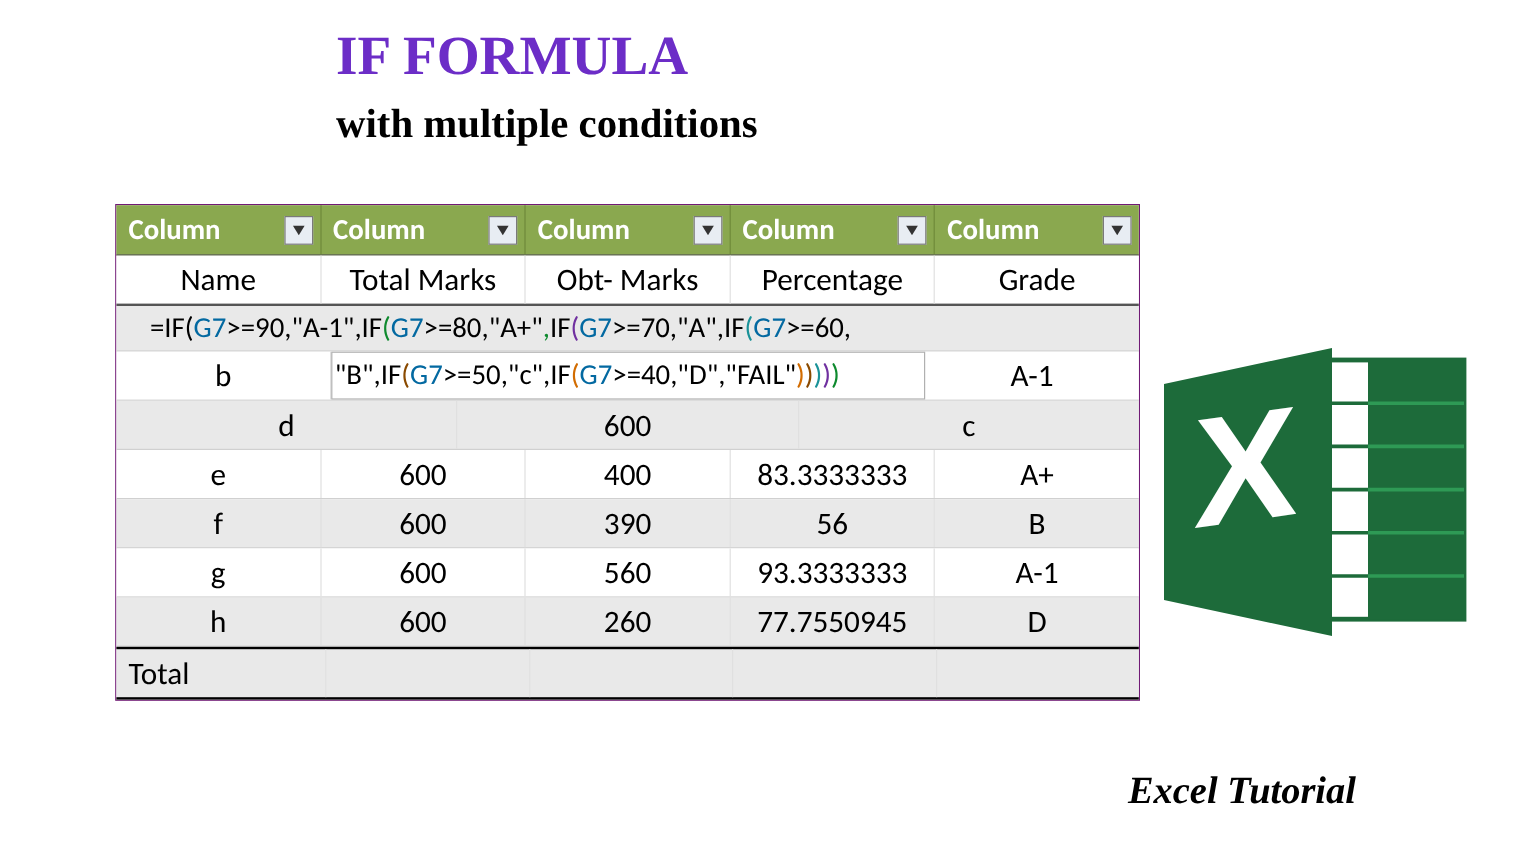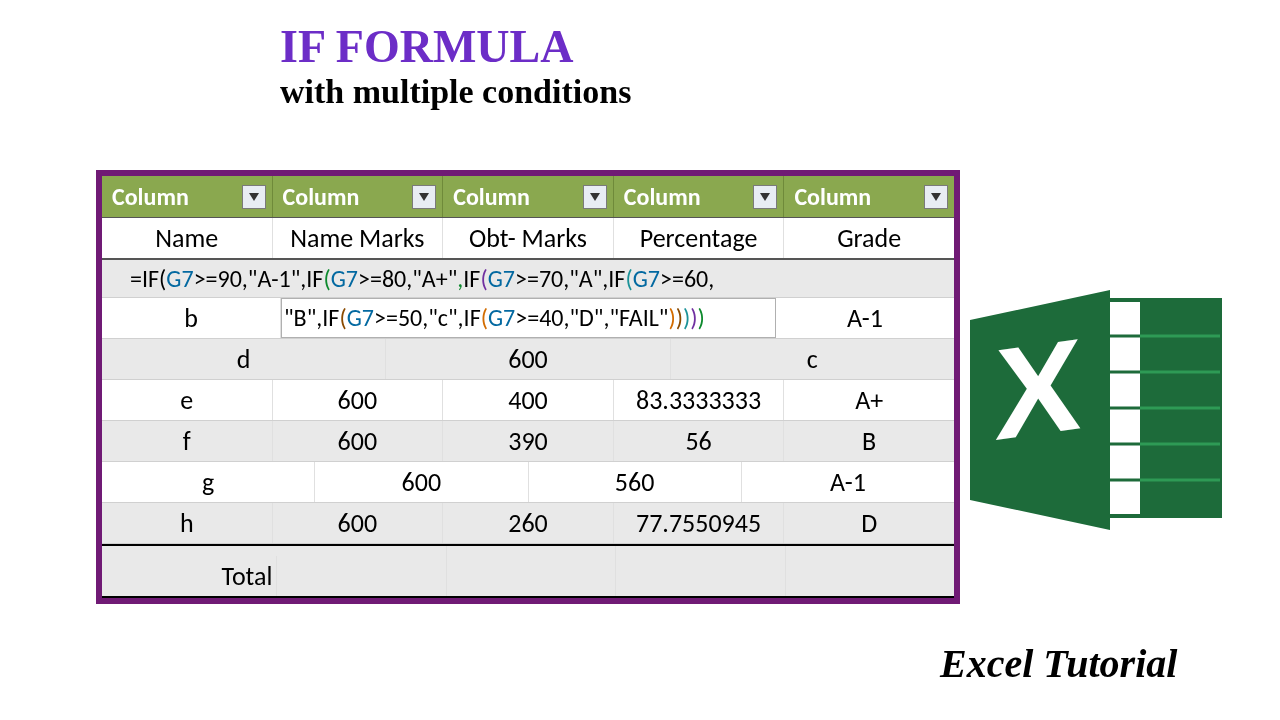--- a/index.html
+++ b/index.html
@@ -16,34 +16,34 @@
     position: absolute;
     left: 280px;
     top: 20px;
     width: 820px;
   }
   .title-line1 {
     font-size: 46px;
     font-weight: 700;
     color: #6c2dc7;
     font-family: Georgia, "Times New Roman", serif;
-    margin-bottom: 0;
+    margin-bottom: 12px;
   }
   .title-line2 {
     font-size: 34px;
     font-weight: 700;
     color: #000000;
     font-family: Georgia, "Times New Roman", serif;
   }
   .table-wrap {
     position: absolute;
     left: 96px;
     top: 170px;
     width: 852px;
-    border: 6px solid #701a75;
+    border: 1px solid #701a75;
     background: #fff;
   }
   .header-row {
     display: flex;
     background: #8aa84f;
     color: #fff;
     font-size: 24px;
     font-weight: 600;
     border-bottom: 1px solid #555;
   }
@@ -71,20 +71,21 @@
   .sub-header-row, .data-row, .total-row {
     display: flex;
     font-size: 26px;
     color: #000;
     border-bottom: 1px solid #d0d0d0;
   }
   .sub-header-row {
     background: #fff;
     font-weight: 400;
     border-bottom: 2px solid #555;
+    justify-content: center;
   }
   .cell {
     flex: 1 1 0;
     text-align: center;
     padding: 4px 4px;
     border-right: 1px solid #e0e0e0;
     box-sizing: border-box;
   }
   .cell:last-child { border-right: none; }
   .data-row.band { background: #e9e9e9; }
@@ -126,21 +127,21 @@
     text-align: center;
     padding: 4px;
     font-size: 26px;
   }
   .total-row {
     background: #e9e9e9;
     font-weight: 400;
     border-top: 2px solid #000;
     border-bottom: 2px solid #000;
   }
-  .total-row .cell:first-child { text-align: right; padding-left: 10px; margin-top: 10px; }
+  .total-row .cell:first-child { text-align: left; padding-left: 10px; }
   .cell-name { text-align: center; }
   
   .f-black  { color: #000; }
   .f-blue   { color: #0369a1; }
   .f-green  { color: #0e8a2e; }
   .f-purple { color: #7030a0; }
   .f-teal   { color: #1a9298; }
   .f-orange { color: #d26c00; }
   .f-brown  { color: #8a4a00; }
 
@@ -149,21 +150,21 @@
     position: absolute;
     left: 960px;
     top: 280px;
     width: 270px;
     height: 260px;
   }
   .footer-label {
     position: absolute;
     left: 940px;
     top: 640px;
-    font-size: 40px;
+    font-size: 32px;
     font-weight: 700;
     font-style: italic;
     color: #000;
     font-family: Georgia, "Times New Roman", serif;
   }
 </style>
 </head>
 <body>
 
 <div class="title-block">
@@ -211,21 +212,21 @@
       <span class="filter-btn">
         <svg viewBox="0 0 10 8">
             <polygon points="0,0 10,0 5,8" fill="#333"></polygon>
           </svg>
       </span>
     </div>
   </div>
 
   <div class="sub-header-row">
     <div class="cell">Name</div>
-    <div class="cell">Name Marks</div>
+    <div class="cell">Total Marks</div>
     <div class="cell">Obt- Marks</div>
     <div class="cell">Percentage</div>
     <div class="cell">Grade</div>
   </div>
 
   <div class="formula-row" id="formula-line1"><span class="f-black">=</span><span class="f-black">IF</span><span class="f-black">(</span><span class="f-blue">G7</span><span class="f-black">&gt;=90,"A-1",</span><span class="f-black">IF</span><span class="f-green">(</span><span class="f-blue">G7</span><span class="f-black">&gt;=80,"A+"</span><span class="f-green">,</span><span class="f-black">IF</span><span class="f-purple">(</span><span class="f-blue">G7</span><span class="f-black">&gt;=70,"A",</span><span class="f-black">IF</span><span class="f-teal">(</span><span class="f-blue">G7</span><span class="f-black">&gt;=60,</span></div>
 
   <div class="formula-row2">
     <div class="name-col">b</div>
     <div class="formula-part" id="formula-line2"><span class="f-black">"B",</span><span class="f-black">IF</span><span class="f-brown">(</span><span class="f-blue">G7</span><span class="f-black">&gt;=50,"c",</span><span class="f-black">IF</span><span class="f-orange">(</span><span class="f-blue">G7</span><span class="f-black">&gt;=40,"D","FAIL"</span><span class="f-orange">)</span><span class="f-brown">)</span><span class="f-teal">)</span><span class="f-purple">)</span><span class="f-green">)</span></div>
@@ -249,20 +250,21 @@
         <div class="cell cell-name">f</div>
         <div class="cell">600</div>
         <div class="cell">390</div>
         <div class="cell">56</div>
         <div class="cell">B</div>
       </div>
       <div class="data-row alt">
         <div class="cell cell-name">g</div>
         <div class="cell">600</div>
         <div class="cell">560</div>
+        <div class="cell">93.3333333</div>
         <div class="cell">A-1</div>
       </div>
       <div class="data-row band">
         <div class="cell cell-name">h</div>
         <div class="cell">600</div>
         <div class="cell">260</div>
         <div class="cell">77.7550945</div>
         <div class="cell">D</div>
       </div>
     </div>

